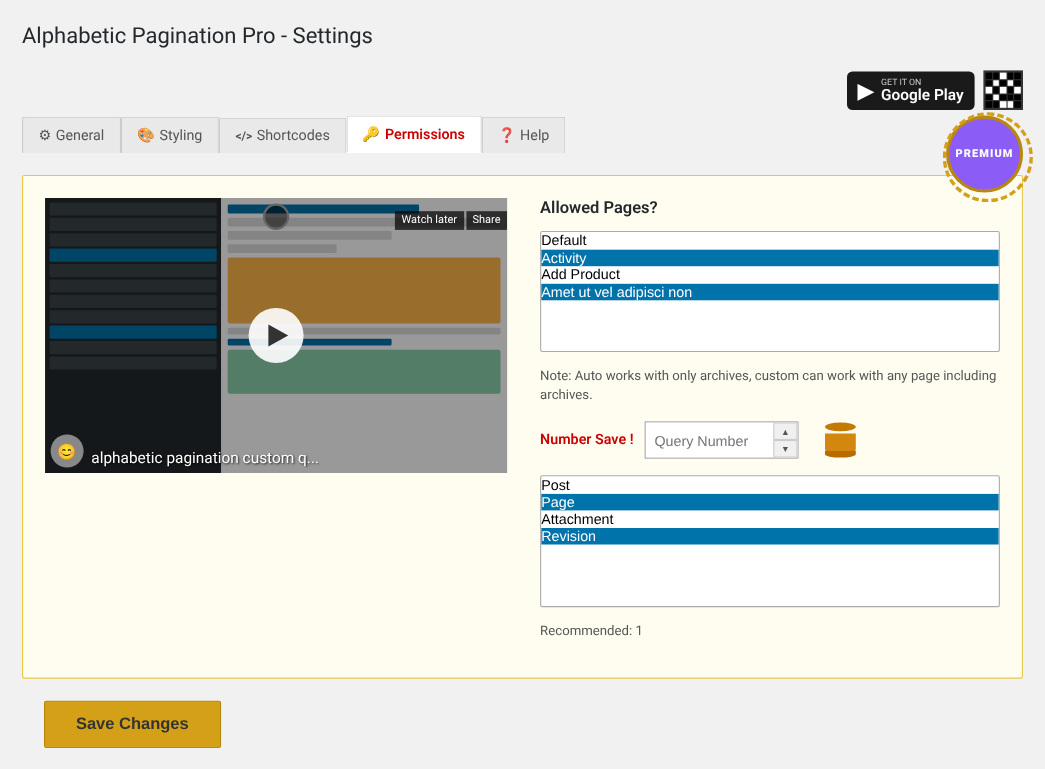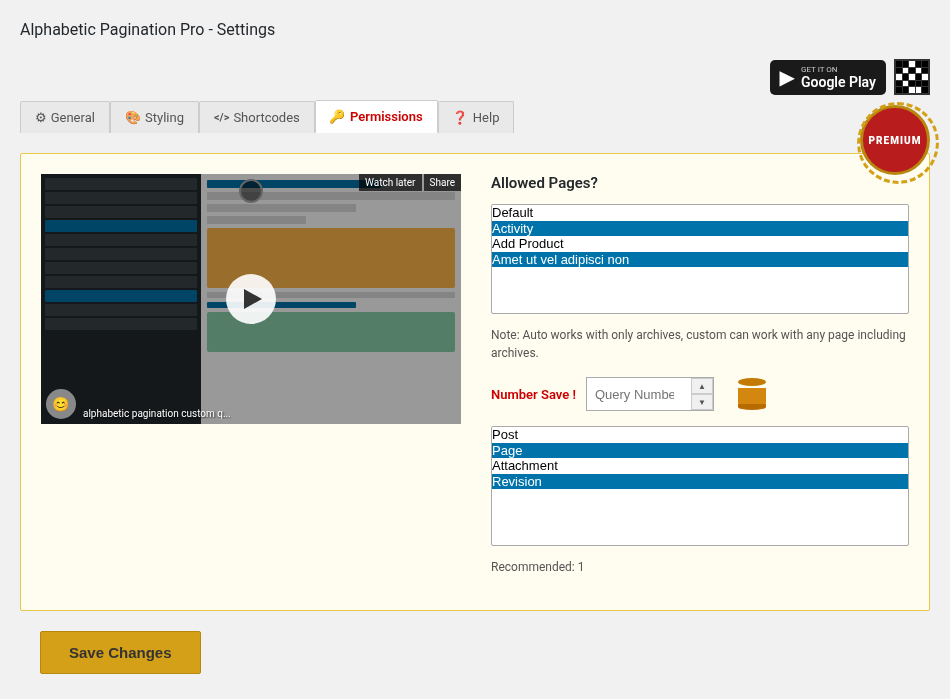--- a/index.html
+++ b/index.html
@@ -6,21 +6,21 @@
     body {
       font-family: -apple-system, BlinkMacSystemFont, "Segoe UI", Roboto, sans-serif;
       background: #f1f1f1;
       font-size: 13px;
       color: #333;
       width: 950px;
       min-height: 699px;
     }
 
     .page-title {
-      font-size: 16px;
+      font-size: 20px;
       font-weight: 400;
       color: #23282d;
       padding: 20px 20px 10px 20px;
     }
 
     .nav-tab {
       display: flex;
       align-items: center;
       gap: 4px;
       padding: 8px 14px;
@@ -44,21 +44,21 @@
     .main-content {
       padding: 20px;
     }
 
     .premium-badge {
       position: absolute;
       right: 20px;
       top: 105px;
       width: 70px;
       height: 70px;
-      background: #b91c1c;
+      background: #8b5cf6;
       border-radius: 50%;
       display: flex;
       align-items: center;
       justify-content: center;
       color: #fff;
       font-weight: 900;
       font-size: 10px;
       text-align: right;
       letter-spacing: 1px;
       border: 3px solid #b8870f;
@@ -169,21 +169,21 @@
       width: 0;
       height: 0;
       border-style: solid;
       border-width: 10px 0 10px 18px;
       border-color: transparent transparent transparent #333;
       margin-left: 4px;
     }
 
     .video-top-bar {
       position: absolute;
-      top: 0; right: 0;
+      top: 12px; right: 0;
       display: flex;
       gap: 2px;
     }
 
     .video-btn-mock {
       background: rgba(0,0,0,0.7);
       color: #fff;
       padding: 3px 6px;
       font-size: 10px;
     }
@@ -202,21 +202,21 @@
       justify-content: center;
       color: #fff;
       font-size: 14px;
     }
 
     .video-title-text {
       position: absolute;
       bottom: 5px;
       left: 42px;
       color: #fff;
-      font-size: 10px;
+      font-size: 14px;
       text-shadow: 1px 1px 2px rgba(0,0,0,0.8);
       max-width: 260px;
       white-space: nowrap;
       overflow: hidden;
       text-overflow: ellipsis;
     }
 
     .clock-mock {
       position: absolute;
       top: 5px;
@@ -274,21 +274,21 @@
       color: #c00;
       font-weight: 600;
     }
 
     .number-query-input-wrap {
       position: relative;
       display: inline-flex;
     }
 
     .number-query-input {
-      width: 128px;
+      width: 140px;
       height: 34px;
       border: 1px solid #aaa;
       padding: 4px 24px 4px 8px;
       font-size: 13px;
       color: #555;
       background: #fff;
     }
 
     .spinner-btns {
       position: absolute;

